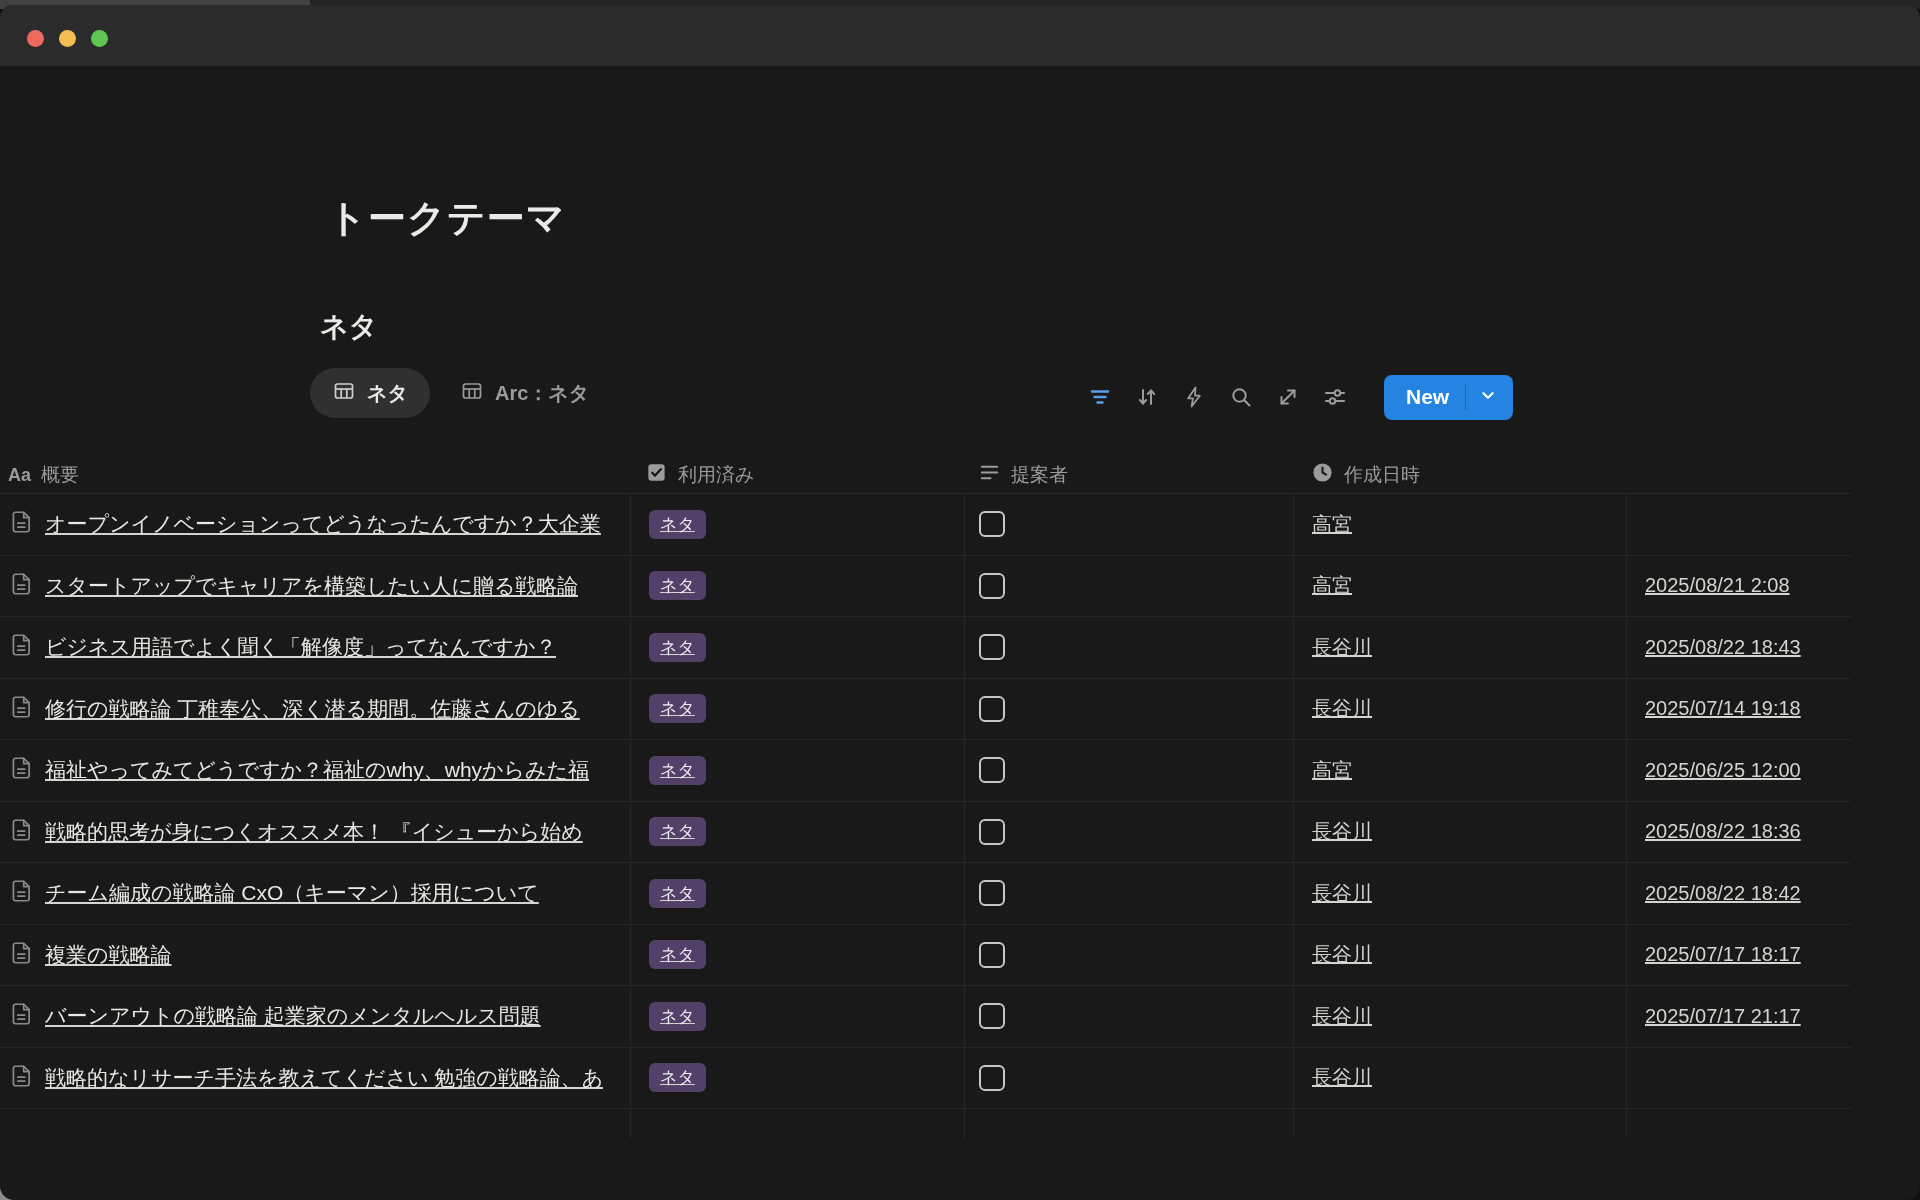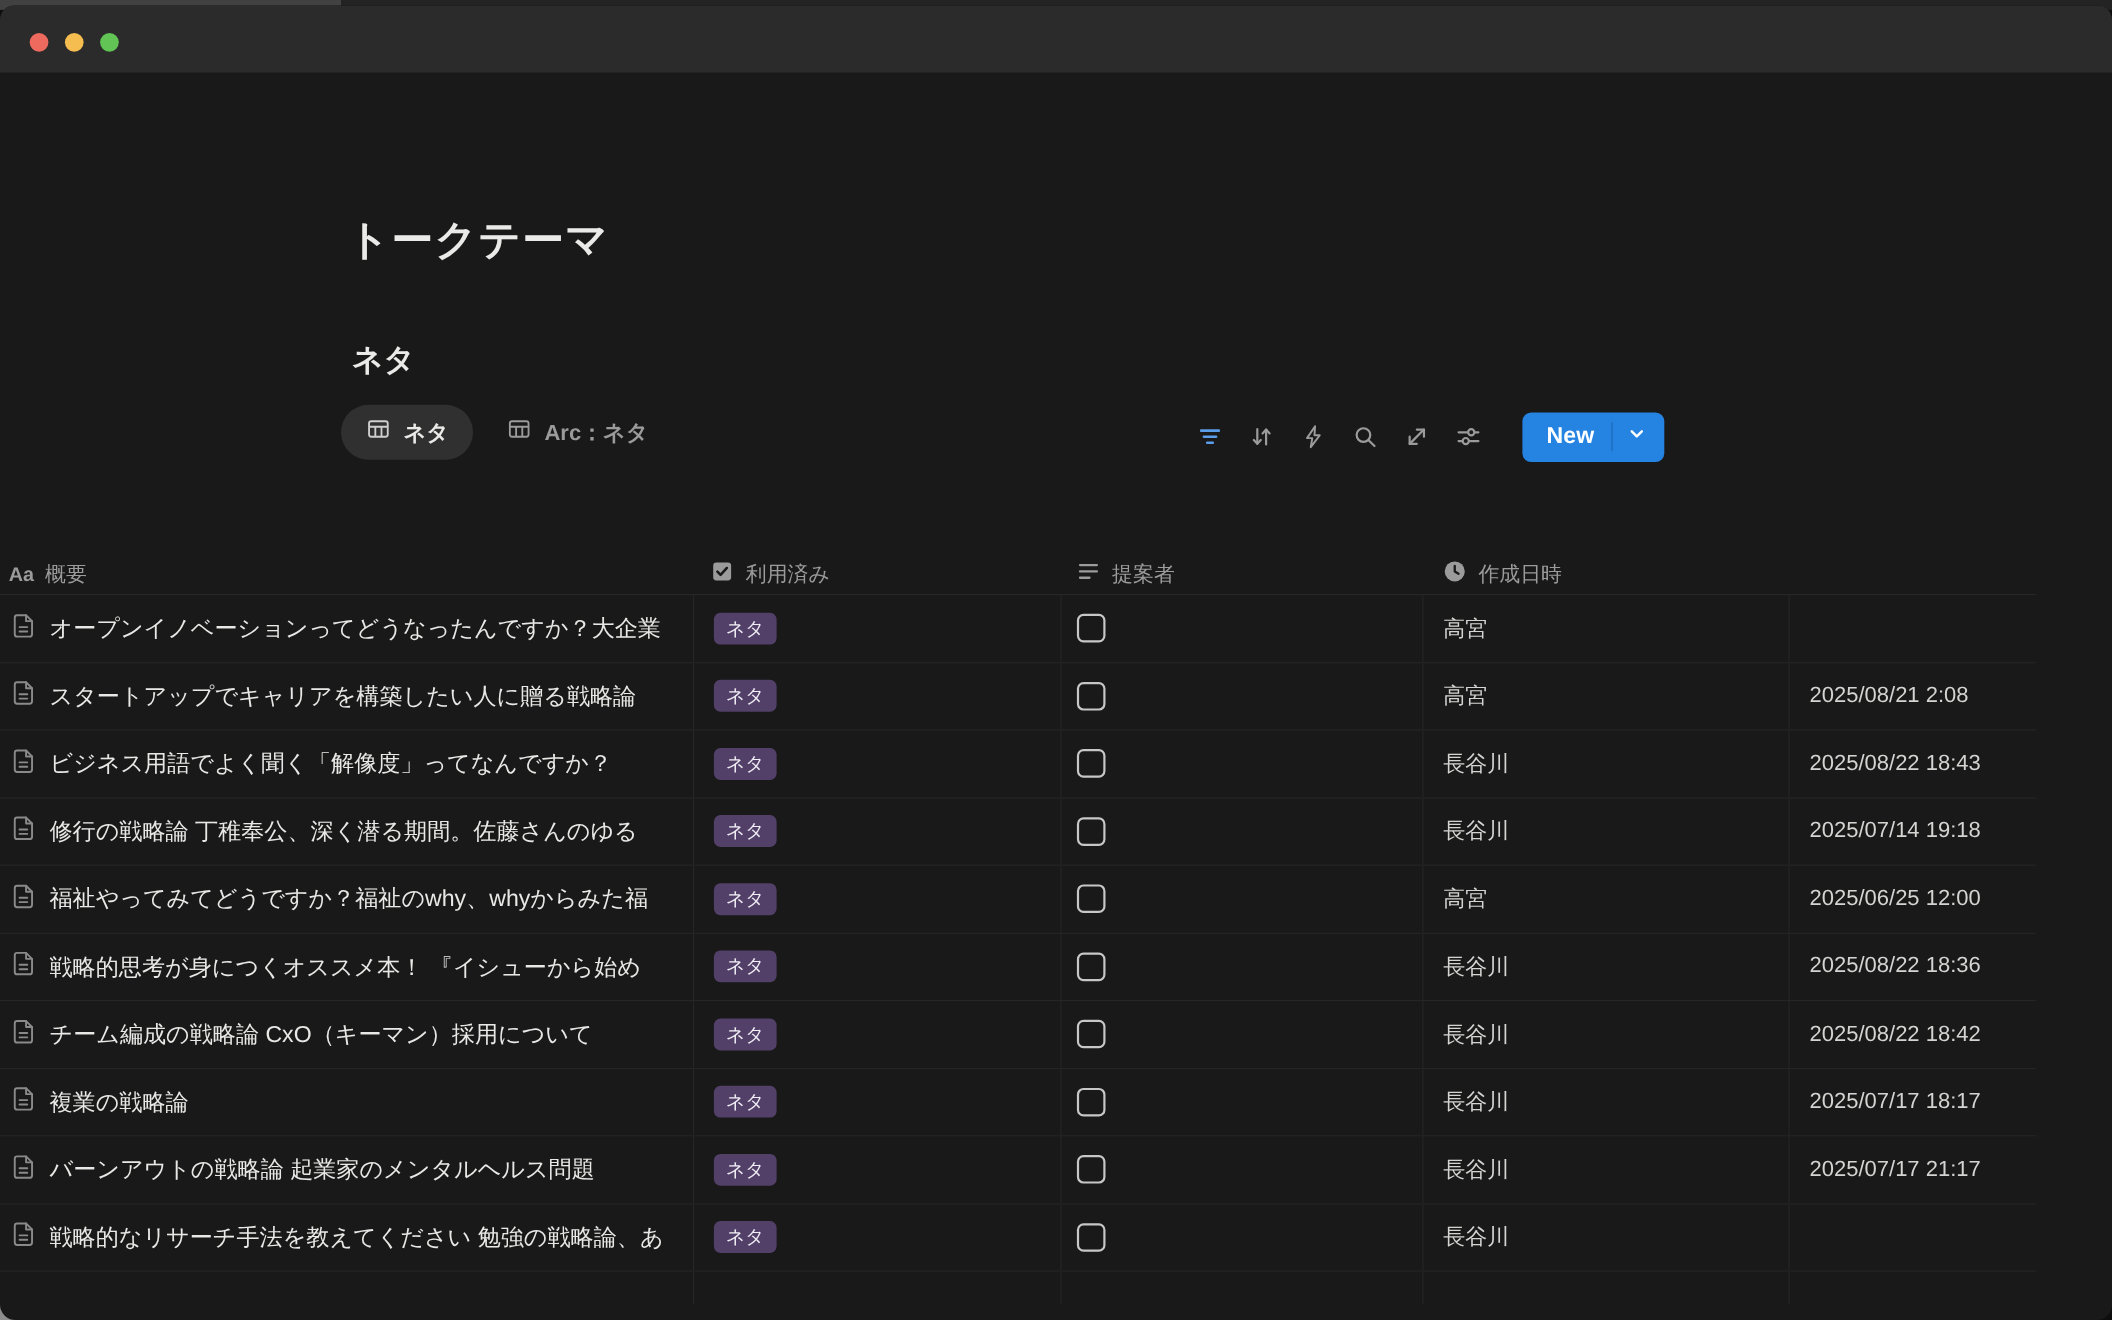--- a/index.html
+++ b/index.html
@@ -23,21 +23,21 @@
     overflow:hidden; z-index:1;
   }
 
   .titlebar { height:61px; background:#2b2b2b; position:relative; }
   .light { position:absolute; top:25px; width:17px; height:17px; border-radius:50%; }
   .light-red    { left:27px; background:#ee6a5f; }
   .light-yellow { left:59px; background:#f5bd4f; }
   .light-green  { left:91px; background:#61c455; }
 
   .page-title {
-    position:absolute; left:316px; top:188px;
+    position:absolute; left:328px; top:188px;
     font-size:38px; font-weight:700; color:#eaeae8; letter-spacing:1px;
   }
   .db-title {
     position:absolute; left:320px; top:303px;
     font-size:28px; font-weight:700; color:#eaeae8;
   }
 
   
   .tabs { position:absolute; left:310px; top:363px; height:50px; display:flex; align-items:center; gap:26px; }
   .tab { display:flex; align-items:center; gap:11px; font-size:20px; cursor:default; }
@@ -55,31 +55,31 @@
     margin-left:14px;
     display:flex; align-items:center;
     height:45px; padding:0 14px 0 22px;
     background:#2583e2; border-radius:8px;
     color:#ffffff; font-size:21px; font-weight:700;
   }
   .new-divider { width:1px; height:26px; background:rgba(0,0,0,0.22); margin:0 11px 0 16px; }
 
   
   .table { position:absolute; left:0; top:452px; width:1851px; color:#d4d4d2; }
-  .thead { display:flex; height:37px; align-items:flex-start; border-bottom:1px solid #272727; color:#9b9b9b; font-size:19px;margin-top:47px; }
+  .thead { display:flex; height:37px; align-items:flex-start; border-bottom:1px solid #272727; color:#9b9b9b; font-size:19px; }
   .th { display:flex; align-items:center; gap:10px; height:100%; overflow:hidden; white-space:nowrap; }
   .aa-glyph { font-size:18px; font-weight:700; color:#9b9b9b; letter-spacing:0; }
 
   .c1 { width:631px; padding-left:8px; }
   .c2 { width:334px; padding-left:18px; }
   .c3 { width:329px; padding-left:14px; }
   .c4 { width:333px; padding-left:18px; }
   .c5 { width:224px; padding-left:18px; }
 
-  .row { display:flex; height:61.5px; border-bottom:1px solid #262626; }
+  .row { display:flex; height:61.5px; border-bottom:1px solid #262626;text-decoration:underline; }
   .cell { display:flex; align-items:center; height:100%; overflow:hidden; }
   .row .c1, .row .c2, .row .c3, .row .c4 { border-right:1px solid #262626; }
 
   .title-cell { gap:11px; white-space:nowrap; }
   .title-cell svg { flex:0 0 auto; }
   .row-title { font-size:21px; font-weight:500; color:#e8e8e6; overflow:hidden; white-space:nowrap; }
 
   .tag {
     background:#524069; color:#f0edf4;
     font-size:17px; font-weight:500;

